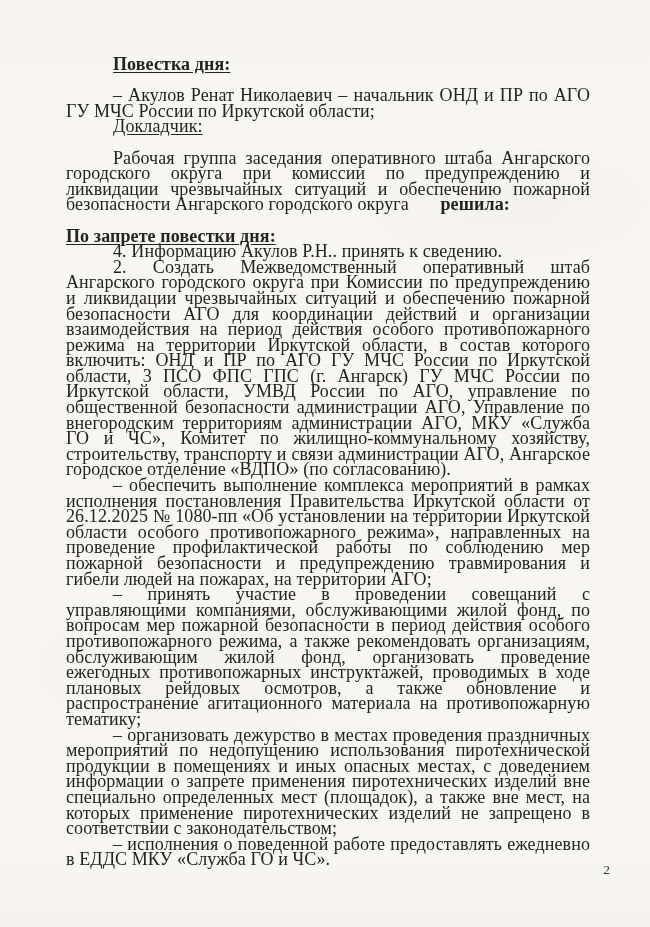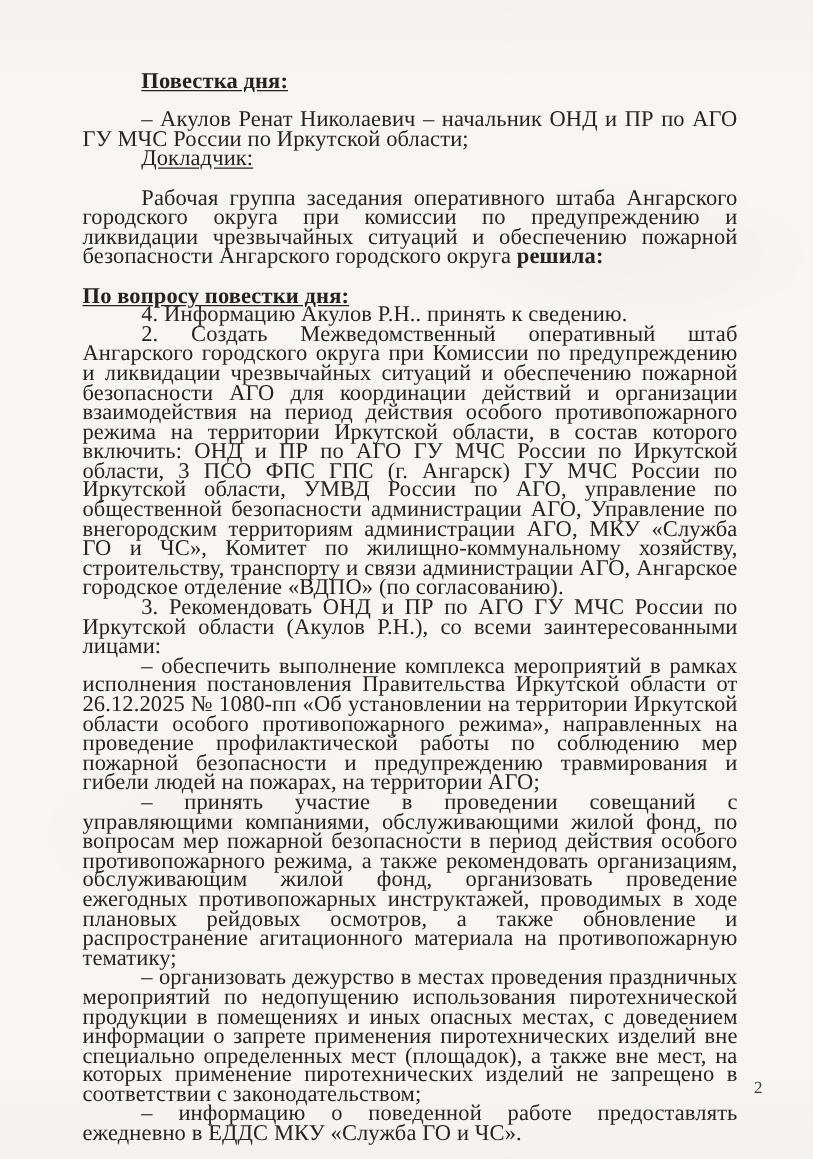--- a/index.html
+++ b/index.html
@@ -26,21 +26,21 @@
     line-height:15.6px;
     text-align:justify;
     letter-spacing:0.1px;
   }
   .doc p { margin:0; padding:0; }
   .indent { text-indent:47px; }
   .nojust { text-align:left; }
   .bold { font-weight:bold; }
   .u { text-decoration:underline; text-underline-offset:2px; }
   .gap { height:15.6px; }
-  b { font-weight:bold; }
+  b { font-weight:bold;margin-left:27px; }
   .page-number {
     position:absolute;
     left:566px; top:862px; width:44px;
     text-align:right;
     font-size:13.5px;
     color:#3a3a3a;
   }
 </style>
 </head>
 <body>
@@ -57,33 +57,32 @@
 
     <p class="indent nojust"><span class="u">Докладчик:</span></p>
 
 
     <div class="gap"></div>
 
     <p class="indent"><span>Рабочая группа заседания оперативного штаба Ангарского городского округа при комиссии по предупреждению и ликвидации чрезвычайных ситуаций и обеспечению пожарной безопасности Ангарского городского округа </span><b>решила:</b></p>
 
     <div class="gap"></div>
 
-    <p class="nojust bold"><span class="u">По вопросу повестки дня:</span></p>
+    <p class="nojust bold"><span class="u">По запрете повестки дня:</span></p>
 
     <p class="indent">4. Информацию Акулов Р.Н.. принять к сведению.</p>
 
     <p class="indent">2. Создать Межведомственный оперативный штаб Ангарского городского округа при Комиссии по предупреждению и ликвидации чрезвычайных ситуаций и обеспечению пожарной безопасности АГО для координации действий и организации взаимодействия на период действия особого противопожарного режима на территории Иркутской области, в состав которого включить: ОНД и ПР по АГО ГУ МЧС России по Иркутской области, 3 ПСО ФПС ГПС (г. Ангарск) ГУ МЧС России по Иркутской области, УМВД России по АГО, управление по общественной безопасности администрации АГО, Управление по внегородским территориям администрации АГО, МКУ «Служба ГО и ЧС», Комитет по жилищно-коммунальному хозяйству, строительству, транспорту и связи администрации АГО, Ангарское городское отделение «ВДПО» (по согласованию).</p>
 
-    <p class="indent">3. Рекомендовать ОНД и ПР по АГО ГУ МЧС России по Иркутской области (Акулов Р.Н.), со всеми заинтересованными лицами:</p>
 
     <p class="indent">– обеспечить выполнение комплекса мероприятий в рамках исполнения постановления Правительства Иркутской области от 26.12.2025 № 1080-пп «Об установлении на территории Иркутской области особого противопожарного режима», направленных на проведение профилактической работы по соблюдению мер пожарной безопасности и предупреждению травмирования и гибели людей на пожарах, на территории АГО;</p>
 
     <p class="indent">– принять участие в проведении совещаний с управляющими компаниями, обслуживающими жилой фонд, по вопросам мер пожарной безопасности в период действия особого противопожарного режима, а также рекомендовать организациям, обслуживающим жилой фонд, организовать проведение ежегодных противопожарных инструктажей, проводимых в ходе плановых рейдовых осмотров, а также обновление и распространение агитационного материала на противопожарную тематику;</p>
 
     <p class="indent">– организовать дежурство в местах проведения праздничных мероприятий по недопущению использования пиротехнической продукции в помещениях и иных опасных местах, с доведением информации о запрете применения пиротехнических изделий вне специально определенных мест (площадок), а также вне мест, на которых применение пиротехнических изделий не запрещено в соответствии с законодательством;</p>
 
 
-    <p class="indent">– информацию о поведенной работе предоставлять ежедневно в ЕДДС МКУ «Служба ГО и ЧС».</p>
+    <p class="indent">– исполнения о поведенной работе предоставлять ежедневно в ЕДДС МКУ «Служба ГО и ЧС».</p>
 
   </div>
 
   <div class="page-number">2</div>
 </div>
 
 </body></html>

